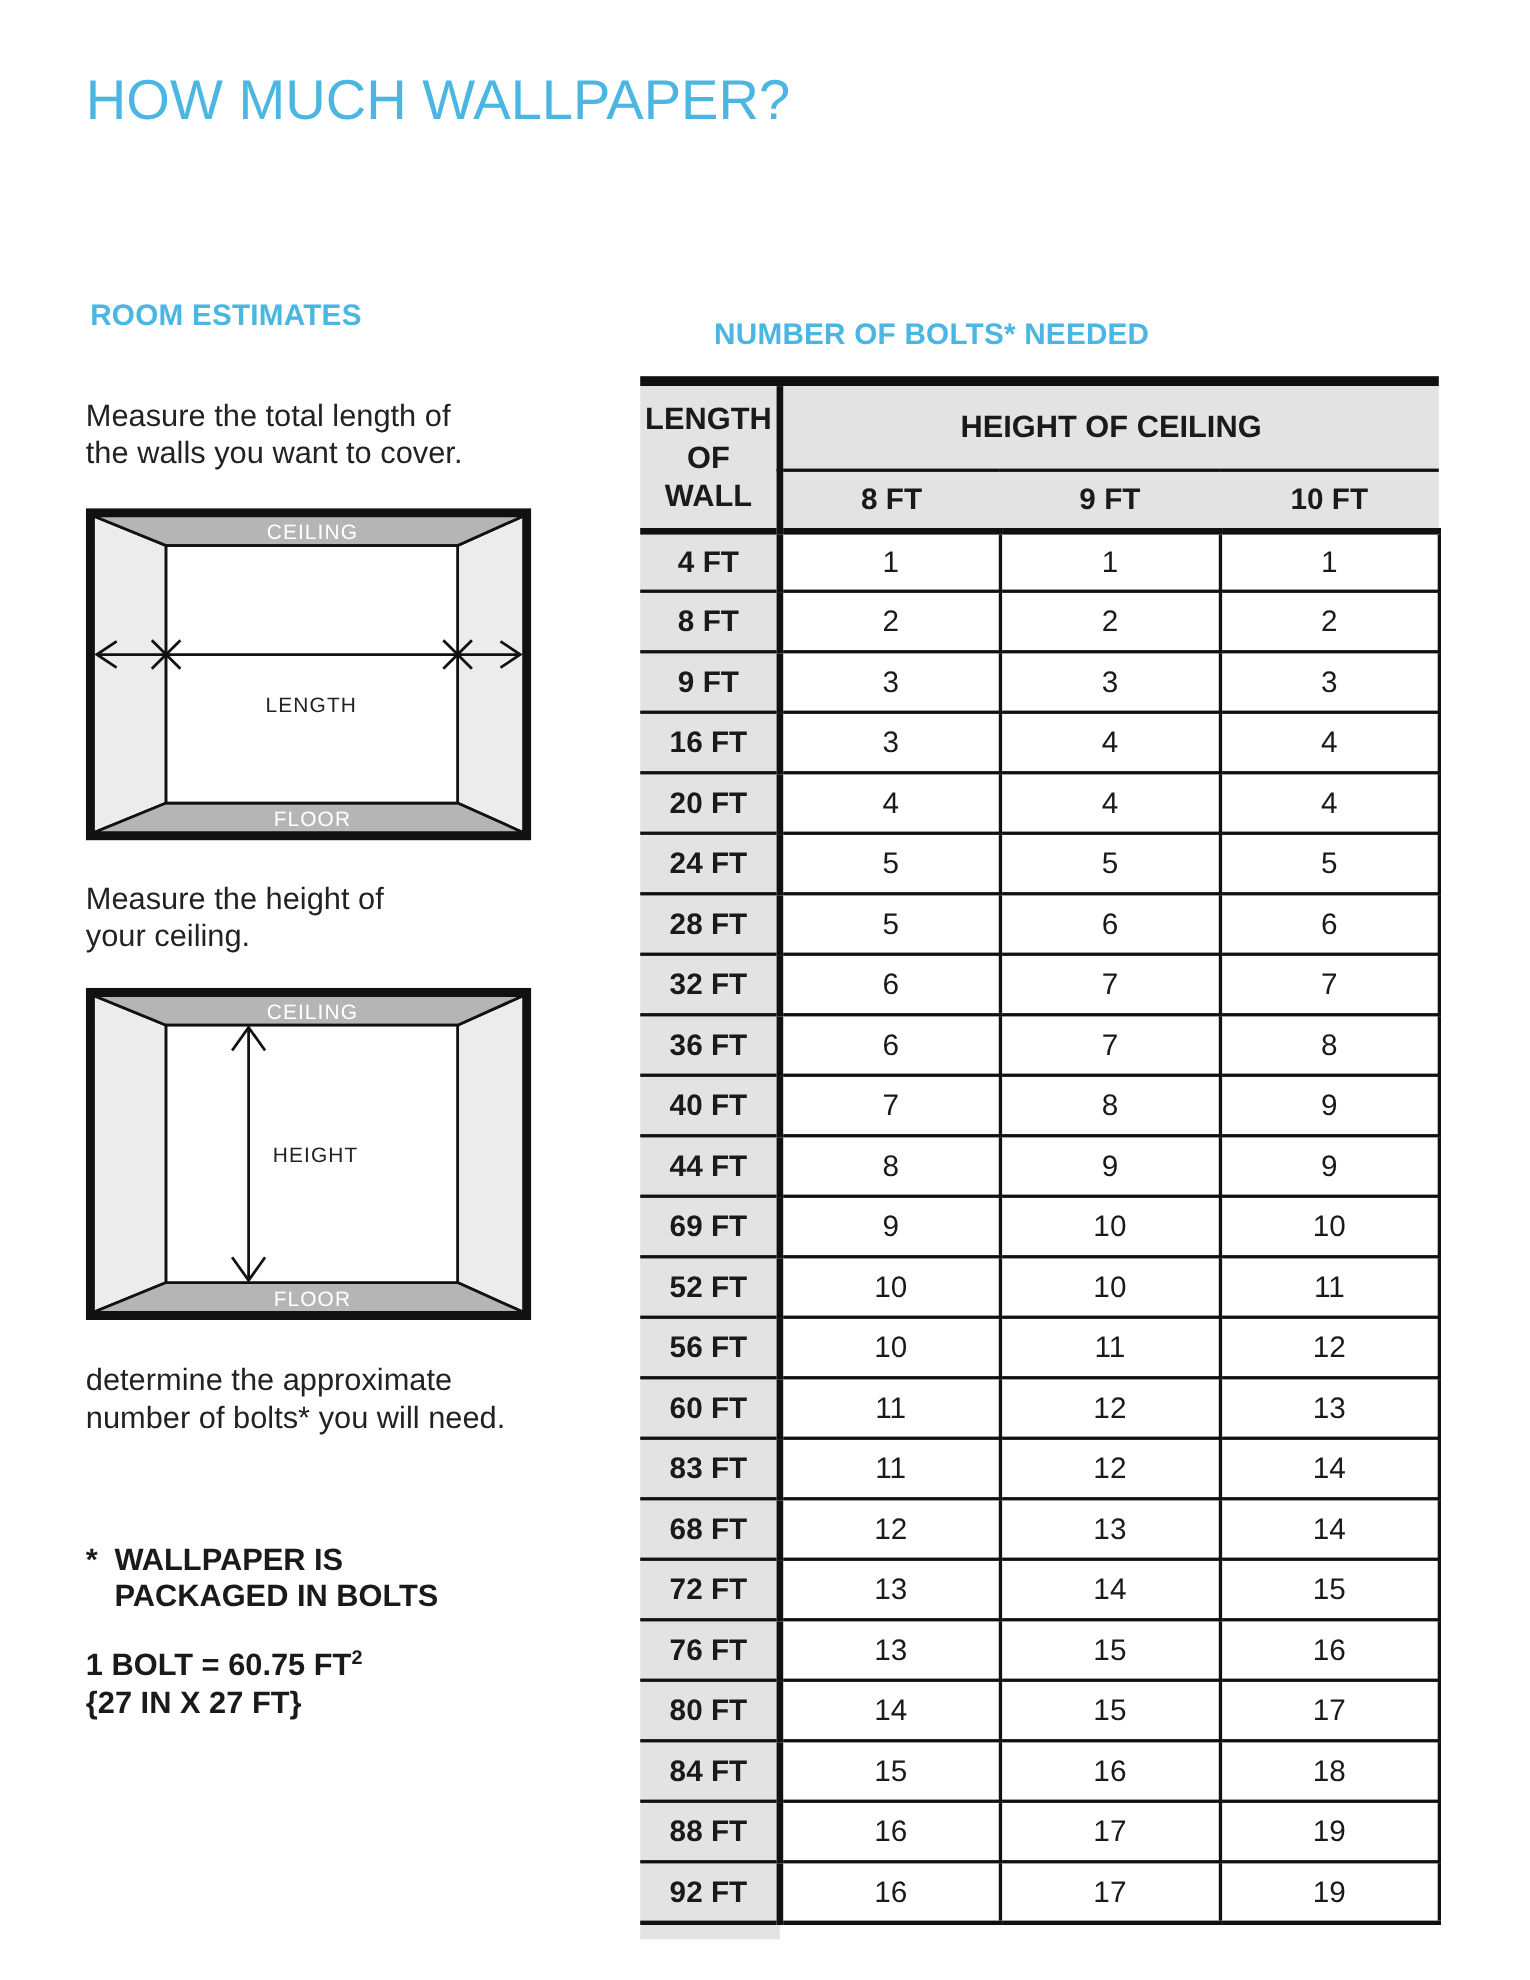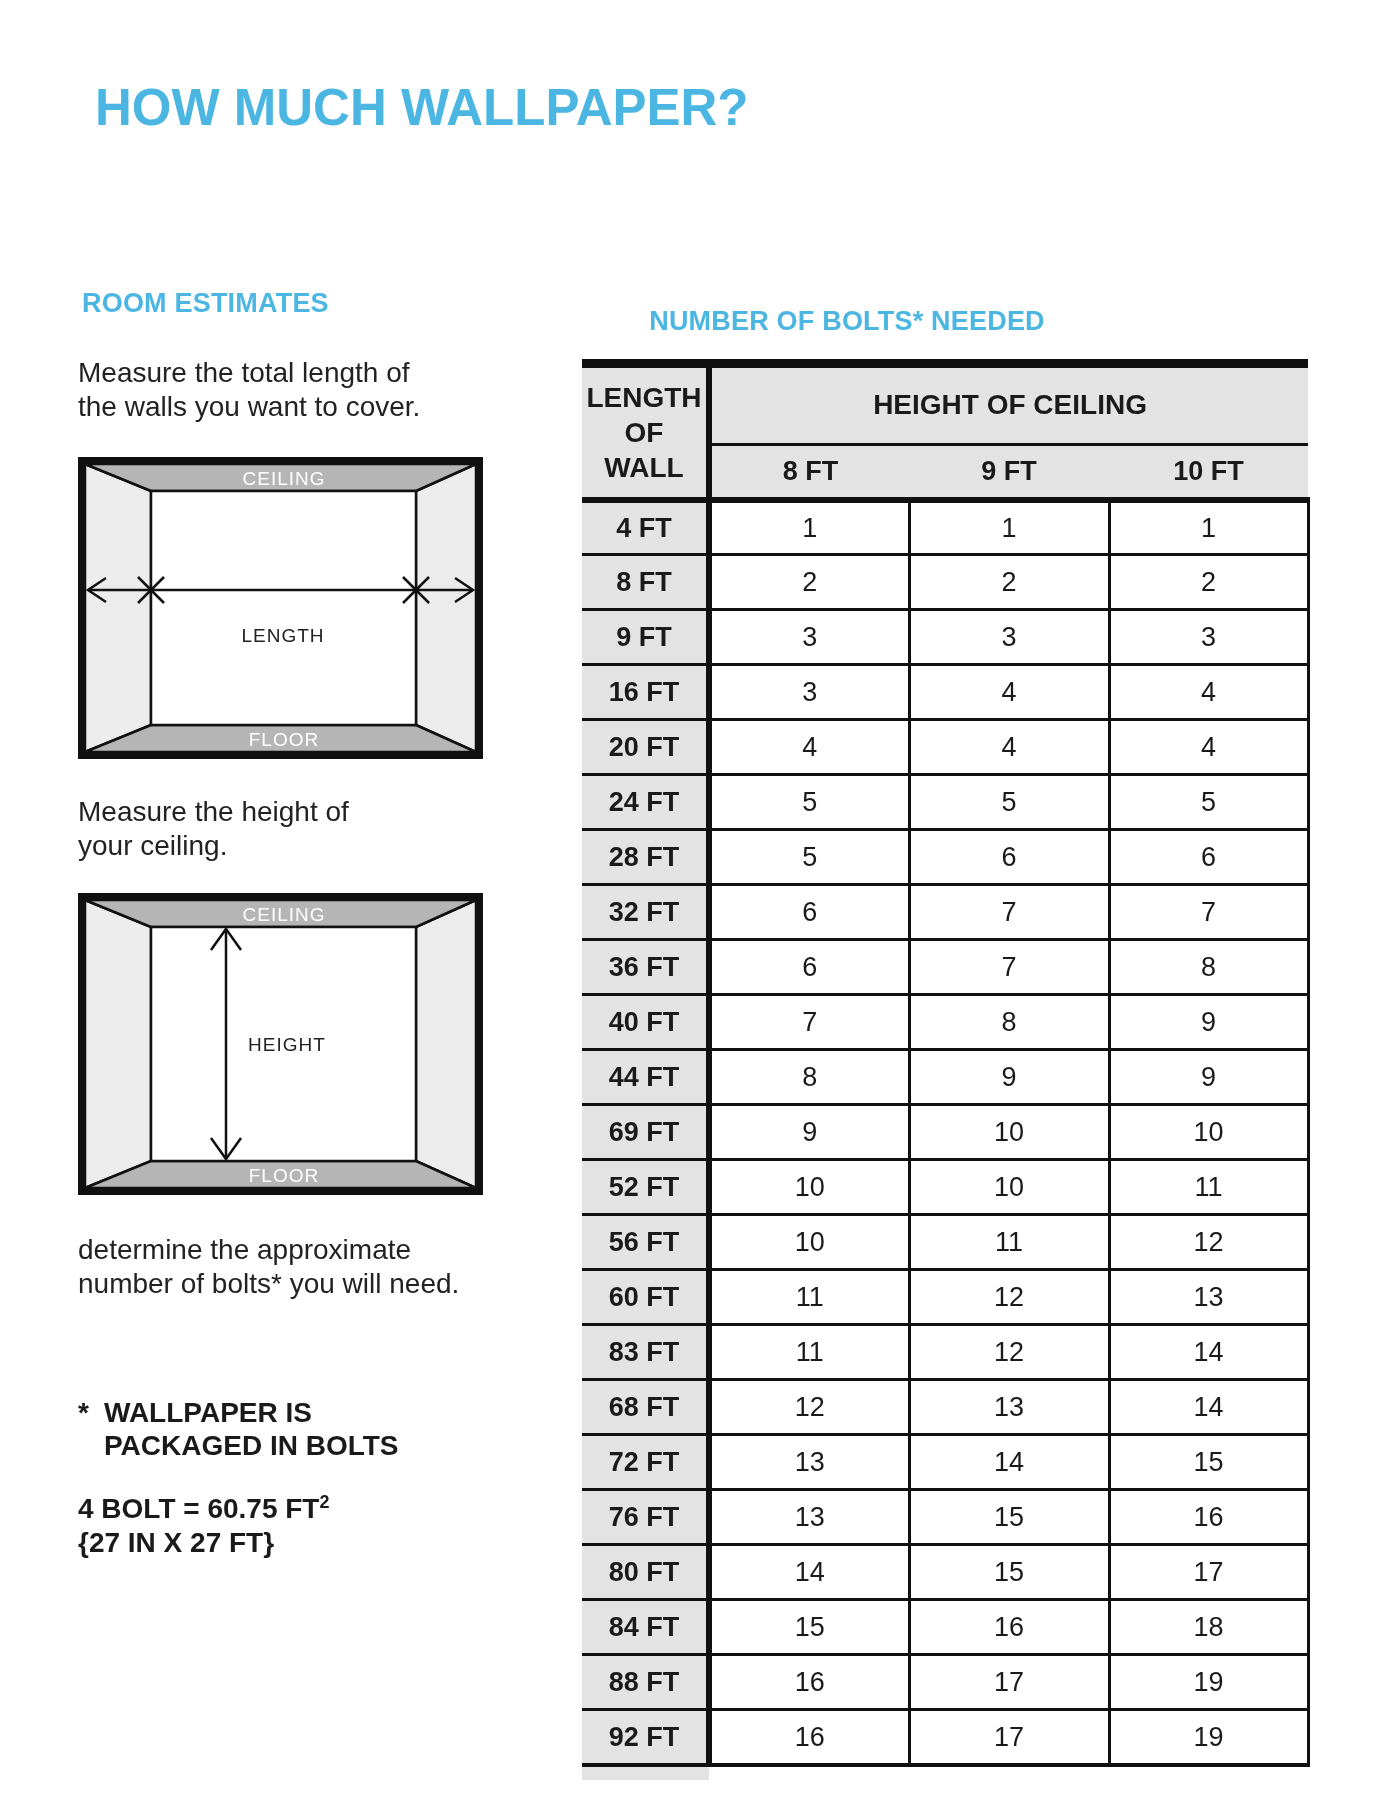--- a/index.html
+++ b/index.html
@@ -2,33 +2,33 @@
 <html><head>
 <meta charset="utf-8">
 <style>
   html,body{margin:0;padding:0;}
   body{
     width:1391px;height:1800px;background:#ffffff;
     font-family:"Liberation Sans",sans-serif;color:#1f1f1f;
   }
   .page{position:relative;padding:62px 0 0 78px;box-sizing:border-box;}
   .title{
-    font-size:51px;font-weight:bold;color:#4CB6E3;
-    margin:17px;line-height:58px;letter-spacing:0px;
+    font-size:51px;font-weight:normal;color:#4CB6E3;
+    margin:0;line-height:58px;letter-spacing:0px;
   }
   .columns{display:flex;align-items:flex-start;margin-top:147px;}
   .left-col{width:470px;flex:none;}
   .right-col{width:726px;flex:none;margin-left:34px;}
 
   .section-heading{
     font-size:27px;font-weight:bold;color:#4CB6E3;
     margin:4px;line-height:30px;letter-spacing:.2px;
   }
   .body-text{font-size:28px;line-height:34px;color:#222;}
-  .p1{margin-top:38px;}
+  .p1{margin-top:60px;}
   .d1{display:block;margin-top:33px;}
   .p2{margin-top:36px;}
   .d2{display:block;margin-top:30px;}
   .p3{margin-top:38px;}
   .footnote{
     margin-top:95px;font-weight:bold;font-size:28px;line-height:33px;
     position:relative;padding-left:26px;color:#1a1a1a;
   }
   .footnote .star{position:absolute;left:0;top:0;}
   .bolt-info{margin-top:30px;font-weight:bold;font-size:28px;line-height:34px;color:#1a1a1a;}
@@ -133,21 +133,21 @@
         <div>number of bolts* you will need.</div>
       </div>
 
       <div class="footnote">
         <span class="star">*</span>
         <div>WALLPAPER IS</div>
         <div>PACKAGED IN BOLTS</div>
       </div>
 
       <div class="bolt-info">
-        <div><span>4 BOLT = 60.75 FT</span><sup>2</sup></div>
+        <div><span>1 BOLT = 60.75 FT</span><sup>2</sup></div>
         <div>{27 IN X 27 FT}</div>
       </div>
     </div>
 
     <div class="right-col">
       <h2 class="bolts-heading">NUMBER OF BOLTS* NEEDED</h2>
 
       <div class="table-wrap">
         <div class="top-bar"></div>
         <table class="bolts">

